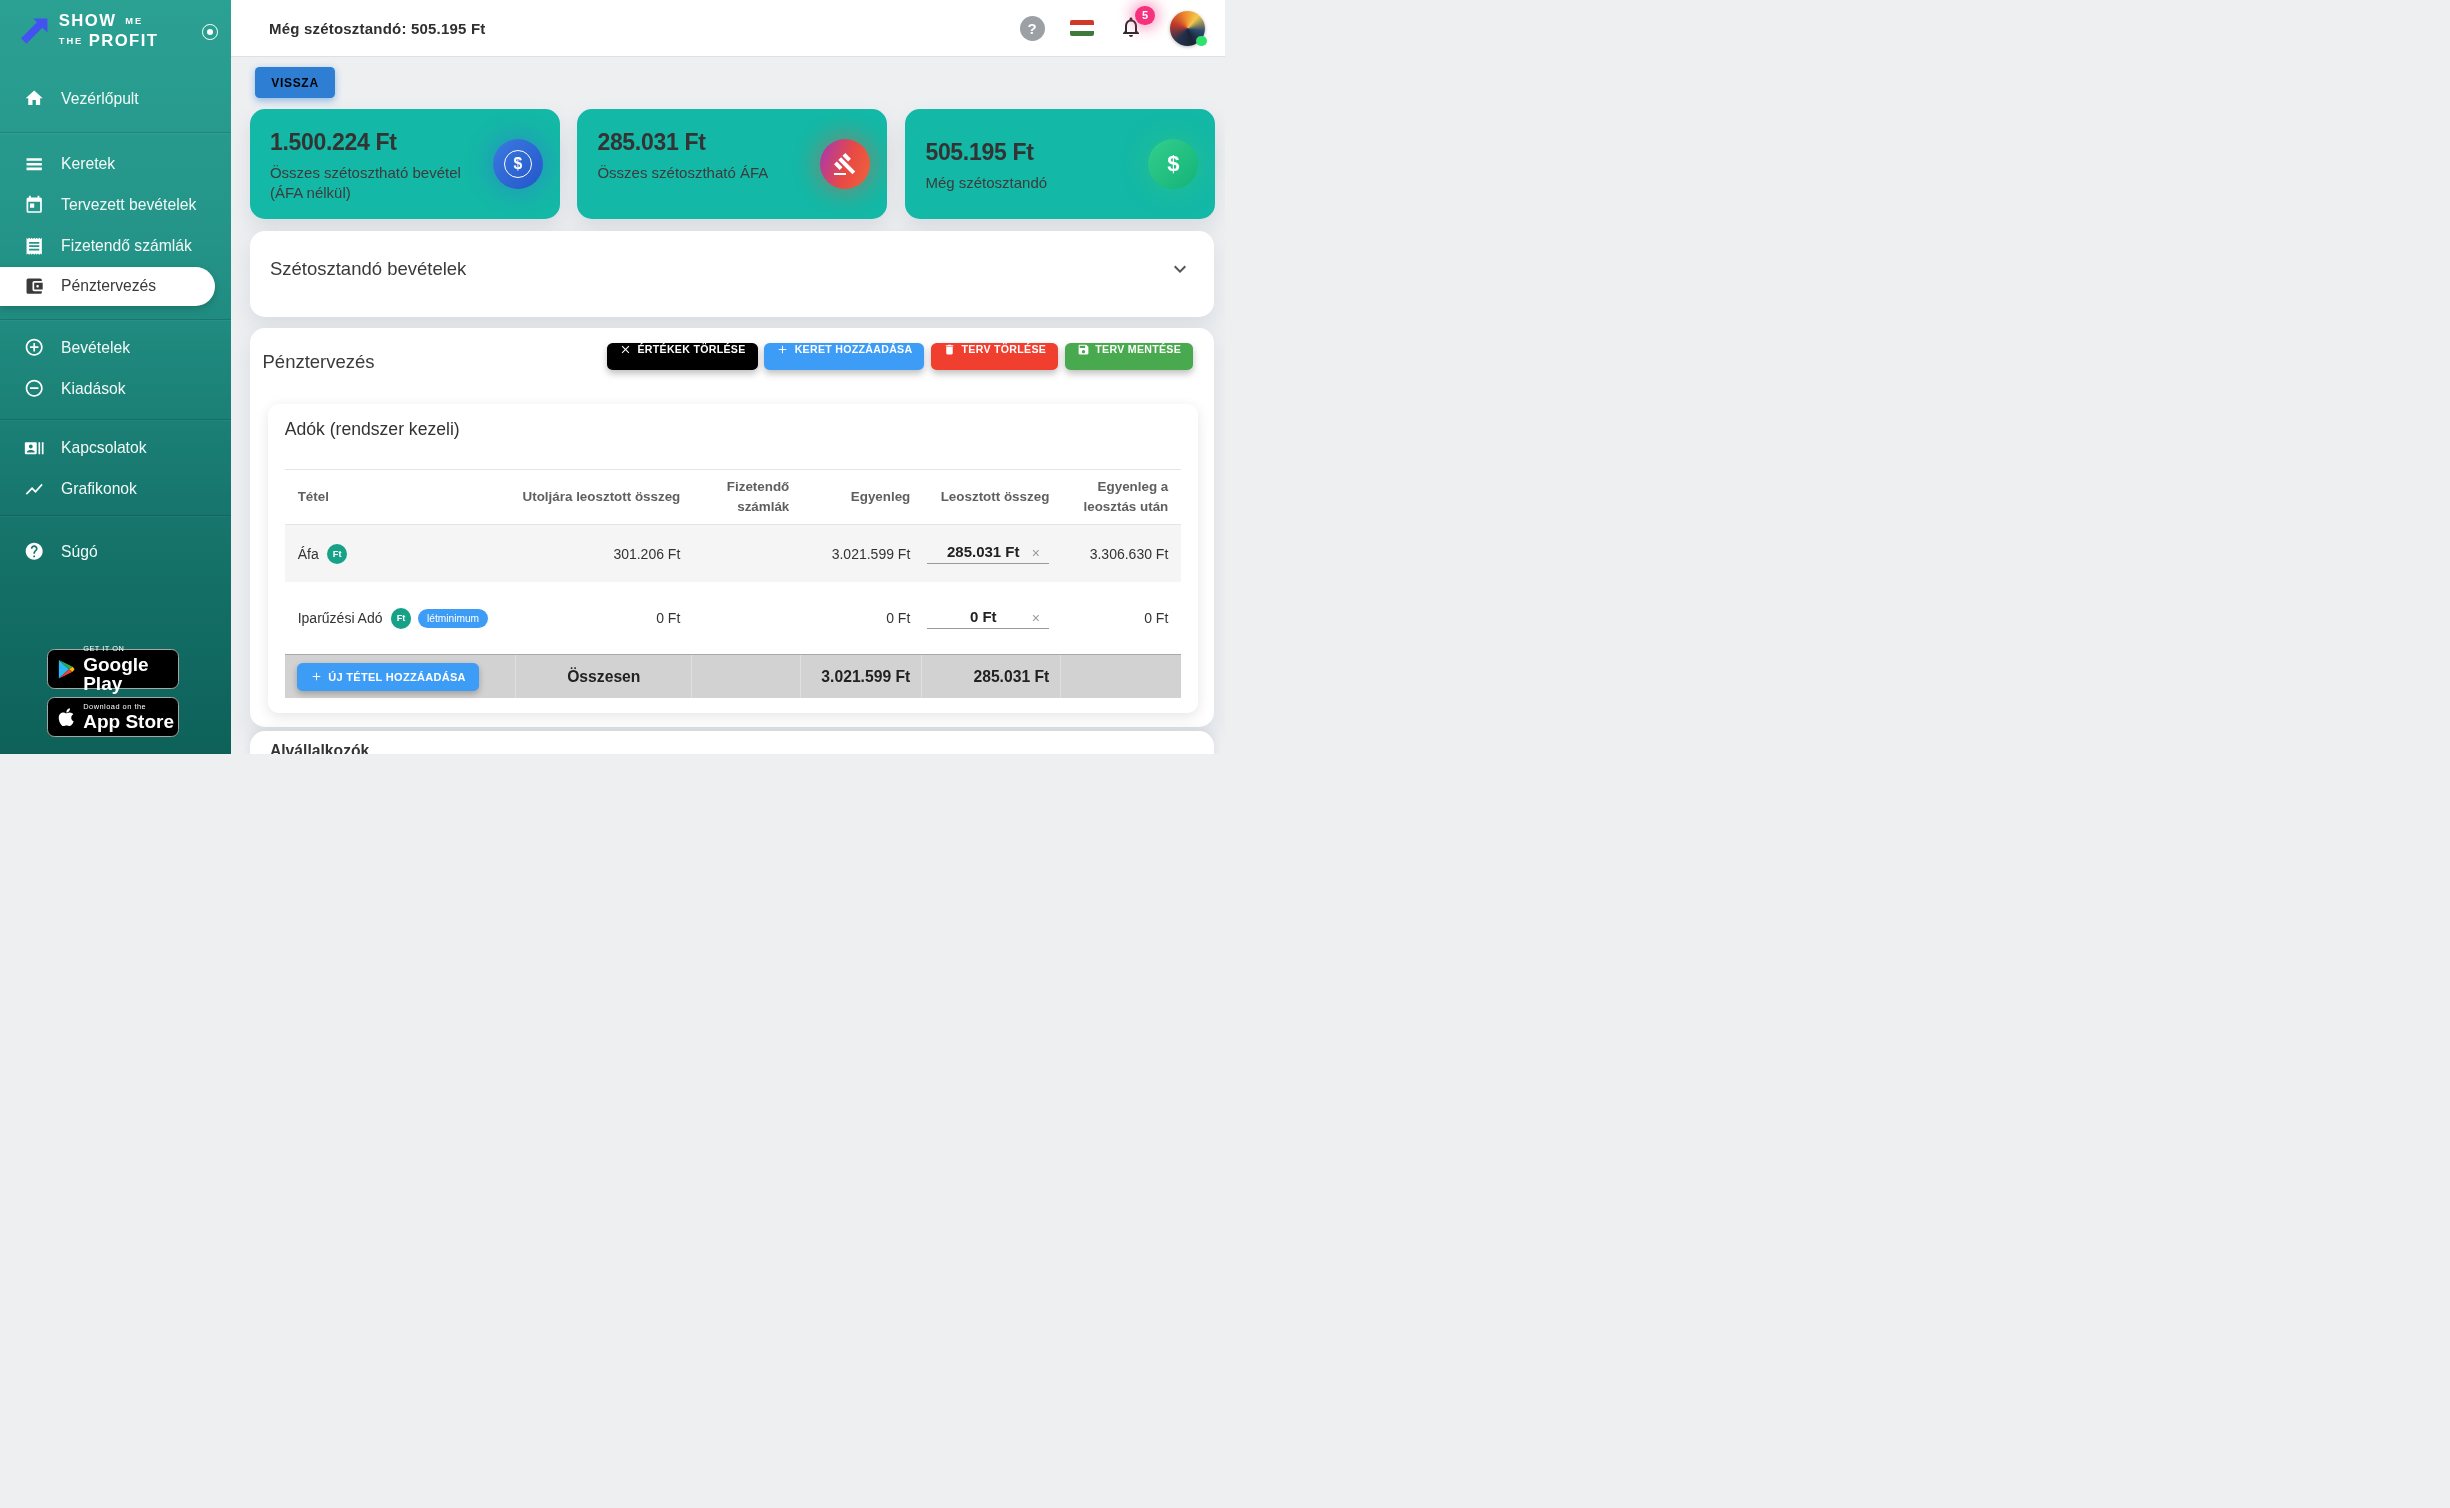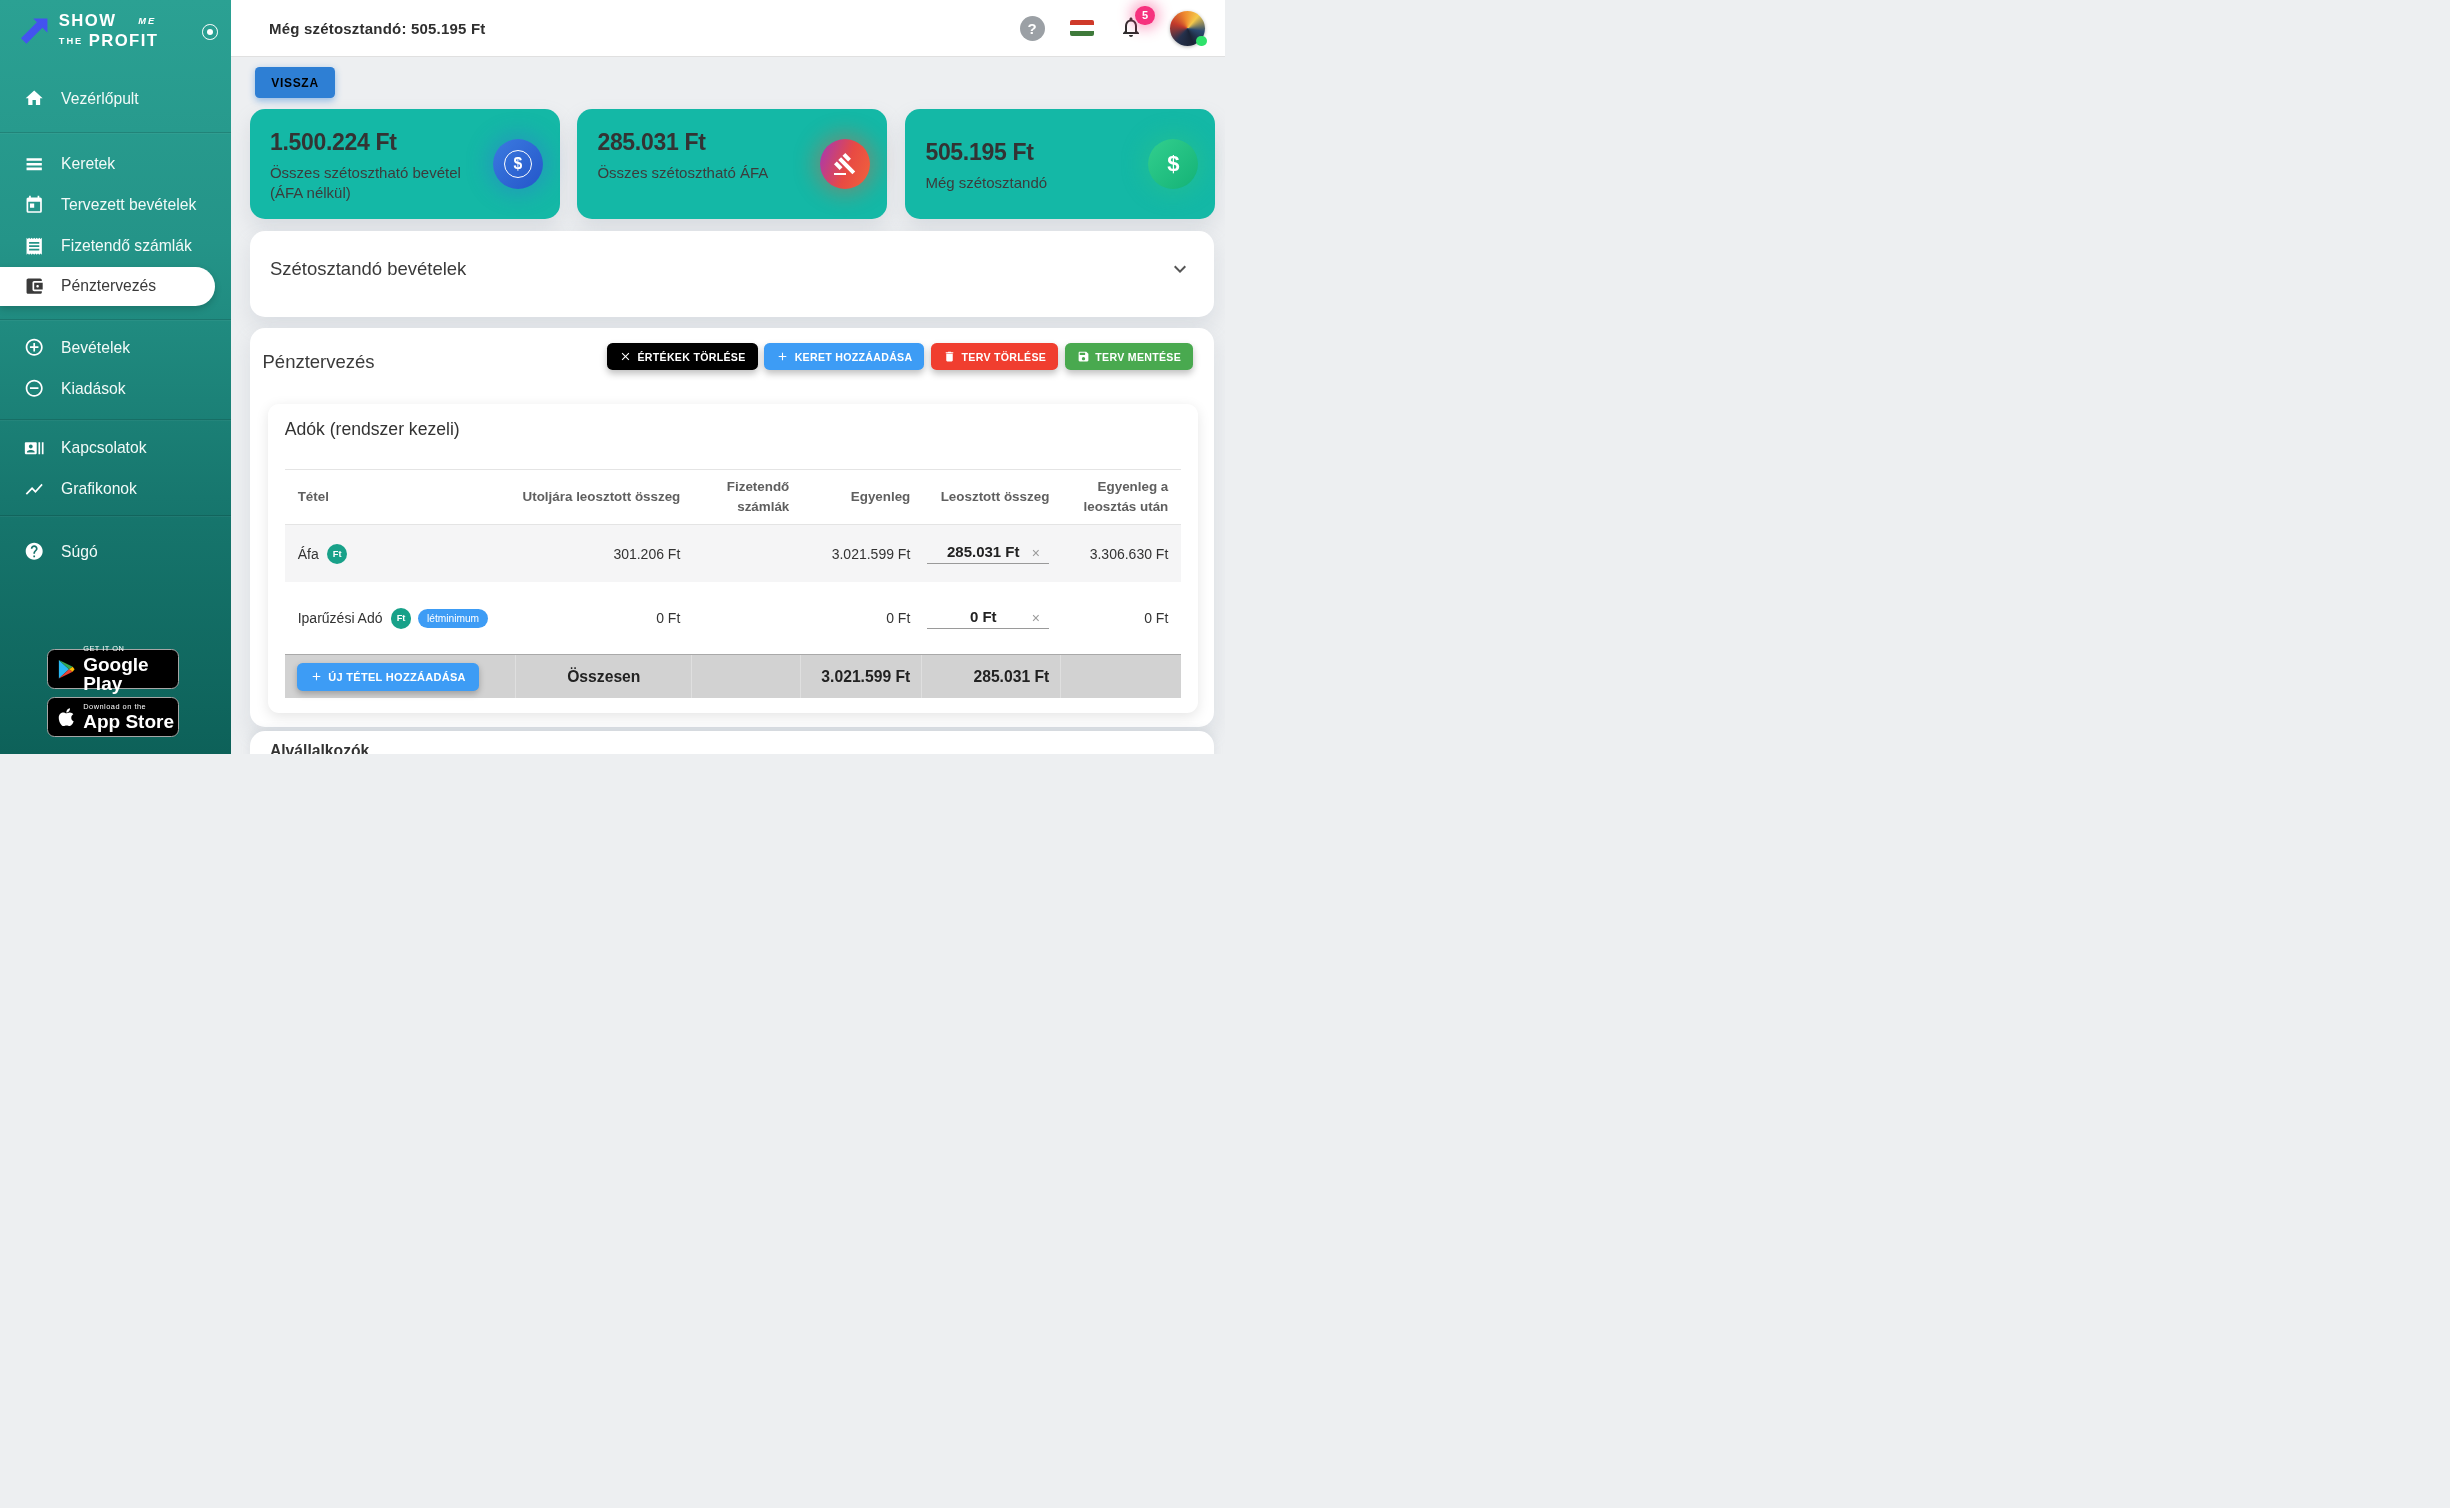--- a/index.html
+++ b/index.html
@@ -8,21 +8,21 @@
   .page { position:relative; width:1225px; height:754px; }
 
   
   .sidebar { position:absolute; left:0; top:0; width:231px; height:754px;
     background:linear-gradient(180deg,#2ba193 0%,#249488 32%,#17776e 66%,#0d6159 100%);
     z-index:5; }
   .logo-row { position:relative; height:63px; display:flex; align-items:center; padding-left:18.5px; cursor:pointer; }
   .logo-arrow { width:31px; height:31px; margin-right:9.3px; flex:none; }
   .logo-text { color:#fff; line-height:1; }
   .lt1 { font-size:16.7px; font-weight:800; letter-spacing:1.4px; }
-  .lt1 .sm { font-size:9.3px; letter-spacing:1.9px; margin-left:22px; vertical-align:2.8px;font-style:italic; }
+  .lt1 .sm { font-size:9.3px; letter-spacing:1.9px; margin-left:9px; vertical-align:2.8px; }
   .lt2 { font-size:16.7px; font-weight:800; letter-spacing:1.4px; margin-top:2.8px; }
   .lt2 .sm2 { font-size:9.3px; letter-spacing:1.9px; margin-right:5.6px; vertical-align:1.9px; }
   .collapse-dot { position:absolute; right:13px; top:24px; width:15.7px; height:15.7px;
     border:1.9px solid #fff; border-radius:50%; display:flex; align-items:center; justify-content:center; cursor:pointer; }
   .collapse-dot::after { content:""; width:6.5px; height:6.5px; background:#fff; border-radius:50%; }
 
   .side-div { height:0.9px; background:rgba(0,0,0,0.14); box-shadow:0 0.9px 0 rgba(255,255,255,0.05); }
   .nav-item { height:41px; display:flex; align-items:center; color:#f2faf8; font-size:15.7px; cursor:pointer; }
   .nav-item .nico { width:20.4px; height:20.4px; margin-left:24px; margin-right:16.7px; flex:none; color:#fff; }
   .nav-item.active { background:#fff; width:215px; height:39px; border-radius:0 19.4px 19.4px 0;
@@ -94,21 +94,21 @@
     border-radius:15px; box-shadow:0 9.3px 20.4px rgba(135,145,160,0.18);
     display:flex; align-items:center; padding:0 22px 11px 20.4px; cursor:pointer; }
   .accordion-title { font-size:18.5px; color:#3a3a3a; }
   .accordion svg { margin-left:auto; width:24px; height:24px; color:#555; }
 
   .plan-card { position:absolute; left:18.5px; top:271px; width:964px; height:399px; background:#fff;
     border-radius:15px; box-shadow:0 9.3px 20.4px rgba(135,145,160,0.18); }
   .plan-title { position:absolute; left:13px; top:23px; font-size:18.5px; color:#3a3a3a; }
   .btn-row { position:absolute; top:15px; right:20.4px; display:flex; gap:6.5px; }
   .abtn { height:27px; border:none; border-radius:5.6px; color:#fff; font-size:10.6px; font-weight:700;
-    letter-spacing:0.3px; display:flex; align-items:center; gap:5.6px; padding:0 12px; cursor:pointer;
+    letter-spacing:0.3px; display:flex; align-items:flex-start; gap:5.6px; padding:0 12px; cursor:pointer;
     font-family:inherit; box-shadow:0 3.7px 7.4px rgba(0,0,0,0.25); }
   .abtn svg { width:13px; height:13px; flex:none; }
   .btn-black{ background:var(--btn-black,#000); }
   .btn-blue{ background:var(--accent-blue,#3d9cf5); }
   .btn-red{ background:var(--btn-red,#f03e2f); }
   .btn-green{ background:var(--btn-green,#49a94f); }
 
   .table-card { position:absolute; left:18.5px; top:76px; width:930px; height:309px; background:#fff;
     border-radius:11px; box-shadow:0 3.7px 13px rgba(0,0,0,0.10); padding:15px 16.7px 0 16.7px; }
   .table-title { font-size:17.6px; color:#333; height:20.4px; }

